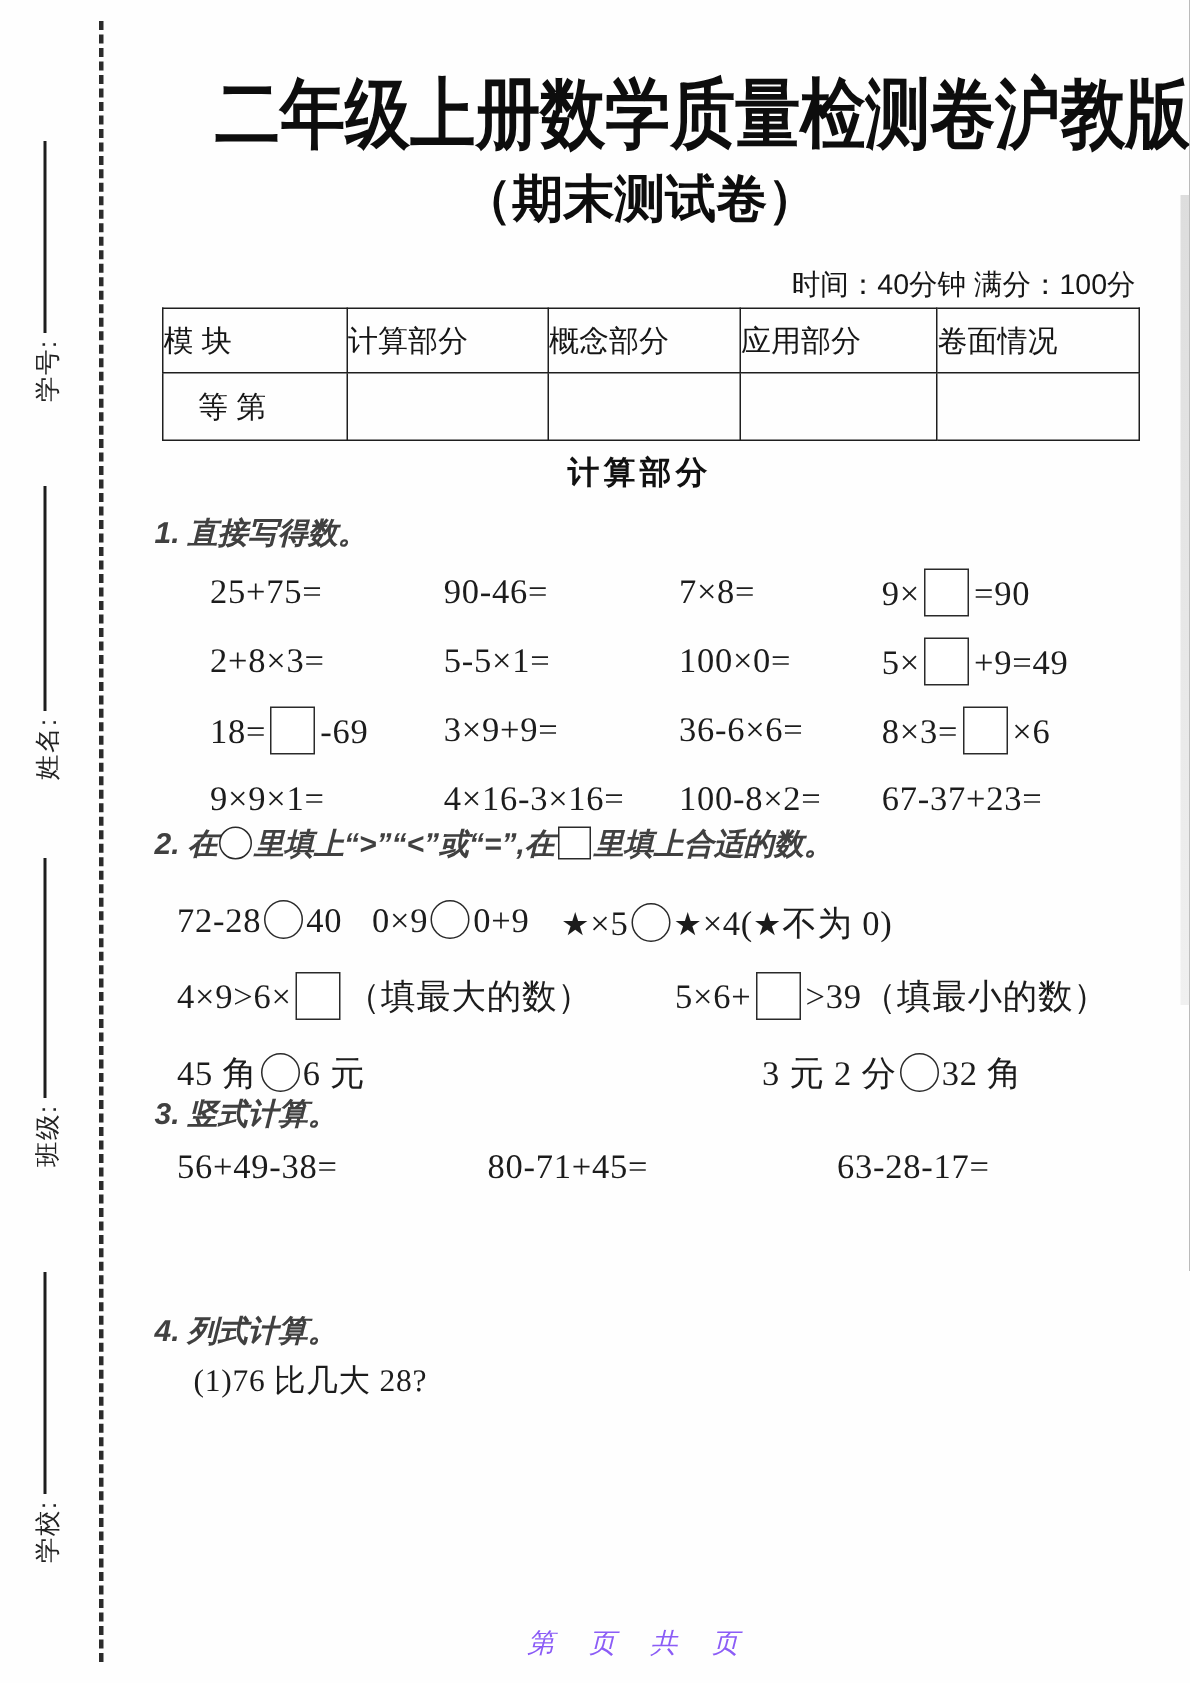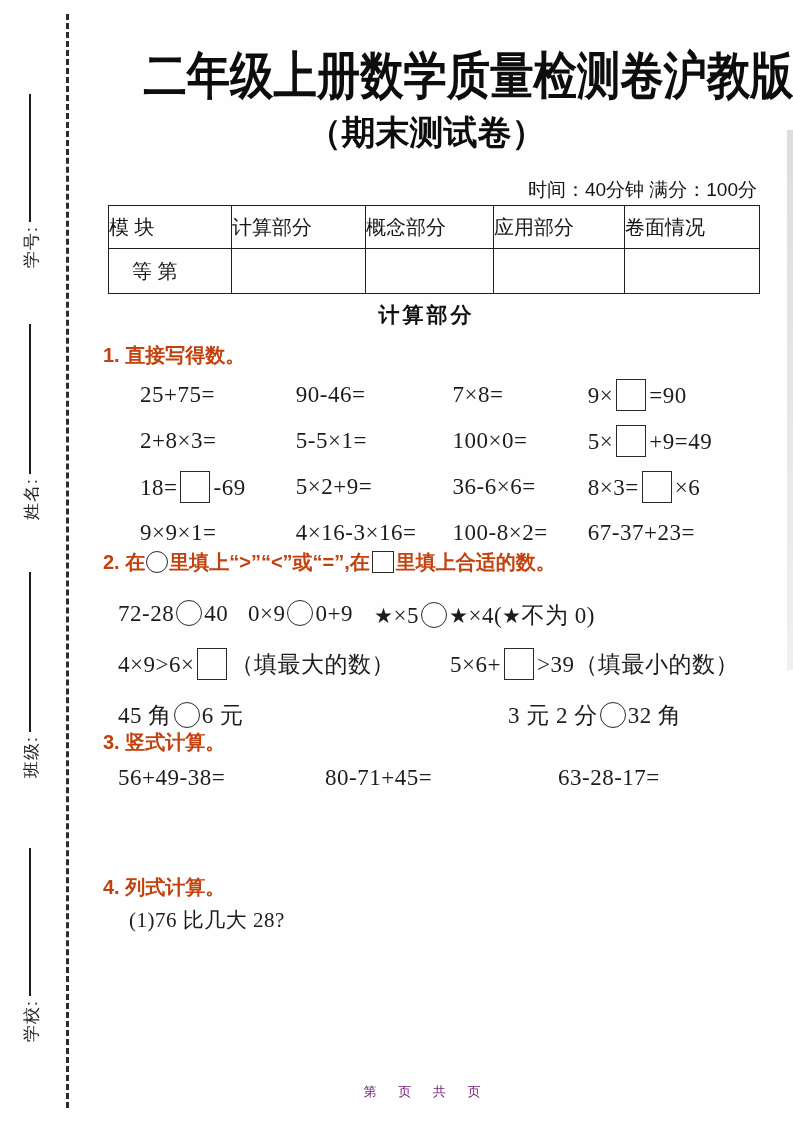--- a/index.html
+++ b/index.html
@@ -28,21 +28,21 @@
   .score-table{position:absolute;top:205px;left:108px;width:646px;border-collapse:collapse;
         table-layout:fixed;}
   .score-table th,.score-table td{border:1.5px solid #1f1f1f;font-size:20px;font-weight:400;
         text-align:left;color:#161616;padding:0;}
   .score-table tr:nth-child(1) th{height:42px;}
   .score-table tr:nth-child(2) td{height:44px;padding-left:23px;}
   .ct0{width:122px}.ct1{width:133px}.ct2{width:127px}.ct3{width:130px}.ct4{width:134px}
   
   .section-title{position:absolute;top:301px;left:86px;right:26px;text-align:center;
         font-size:21px;font-weight:700;letter-spacing:3px;color:#111;}
-  .q-label{position:absolute;left:103px;font-size:20px;font-weight:700;color:#c2410c;}
+  .q-label{position:absolute;left:103px;font-size:20px;font-weight:700;color:#404040;font-style:italic;}
   .ql1{top:342px}.ql2{top:549px}.ql3{top:729px}.ql4{top:874px}
   .eq{font-family:"Liberation Serif","DejaVu Serif",serif;font-size:23px;color:#1c1c1c;
         letter-spacing:.5px;white-space:nowrap;}
   
   .q1-rows{position:absolute;top:372px;left:124px;width:650px;}
   .q1-row{display:flex;align-items:center;height:46px;margin-left:16px;}
   .q1-row .eq:nth-child(1){width:159px}
   .q1-row .eq:nth-child(2){width:160px}
   .q1-row .eq:nth-child(3){width:138px}
   .q1-row .eq:nth-child(4){width:190px}
@@ -56,21 +56,21 @@
   
   .tok-box{display:inline-block;width:28px;height:30px;border:1.6px solid #2a2a2a;
         vertical-align:-8px;margin:0 3px;background:#fff;}
   .tok-circle{display:inline-block;width:24px;height:24px;border:1.6px solid #2a2a2a;
         border-radius:50%;vertical-align:-5px;margin:0 2px;background:#fff;}
   .tok-star{font-family:"DejaVu Sans",sans-serif;font-size:.92em;}
   .q-label .tok-box{width:20px;height:20px;vertical-align:-4px;margin:0 2px;}
   .q-label .tok-circle{width:20px;height:20px;vertical-align:-4px;margin:0 1px;}
   
   .footer{position:absolute;top:1083px;left:86px;right:26px;text-align:center;
-        font-size:13px;letter-spacing:9px;color:#701a75;}
+        font-size:18px;letter-spacing:9px;color:#8b5cf6;font-style:italic;}
   
   .scan-edge{position:absolute;right:0;top:130px;width:6px;height:540px;
         background:linear-gradient(to bottom,#cfcfcf,#eaeaea);opacity:.7;}
 </style>
 </head>
 <body>
 
 <div class="page">
 
   <div class="binding-line"></div>
@@ -124,21 +124,21 @@
       <span class="eq">9×<span class="tok-box"></span>=90</span>
     </div>
     <div class="q1-row">
       <span class="eq">2+8×3=</span>
       <span class="eq">5-5×1=</span>
       <span class="eq">100×0=</span>
       <span class="eq">5×<span class="tok-box"></span>+9=49</span>
     </div>
     <div class="q1-row">
       <span class="eq">18=<span class="tok-box"></span>-69</span>
-      <span class="eq">5×2+9=</span>
+      <span class="eq">3×9+9=</span>
       <span class="eq">36-6×6=</span>
       <span class="eq">8×3=<span class="tok-box"></span>×6</span>
     </div>
     <div class="q1-row">
       <span class="eq">9×9×1=</span>
       <span class="eq">4×16-3×16=</span>
       <span class="eq">100-8×2=</span>
       <span class="eq">67-37+23=</span>
     </div>
   </div>

